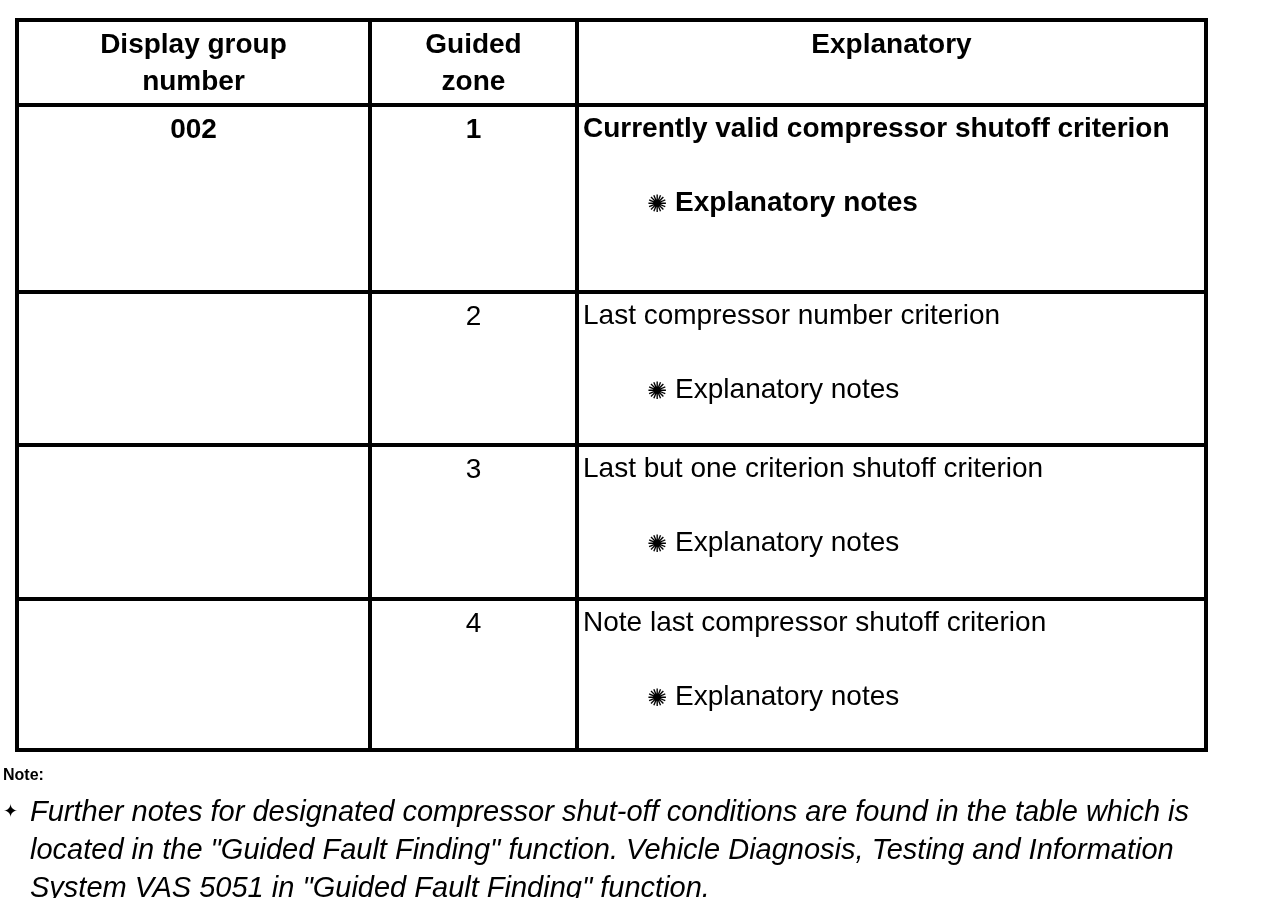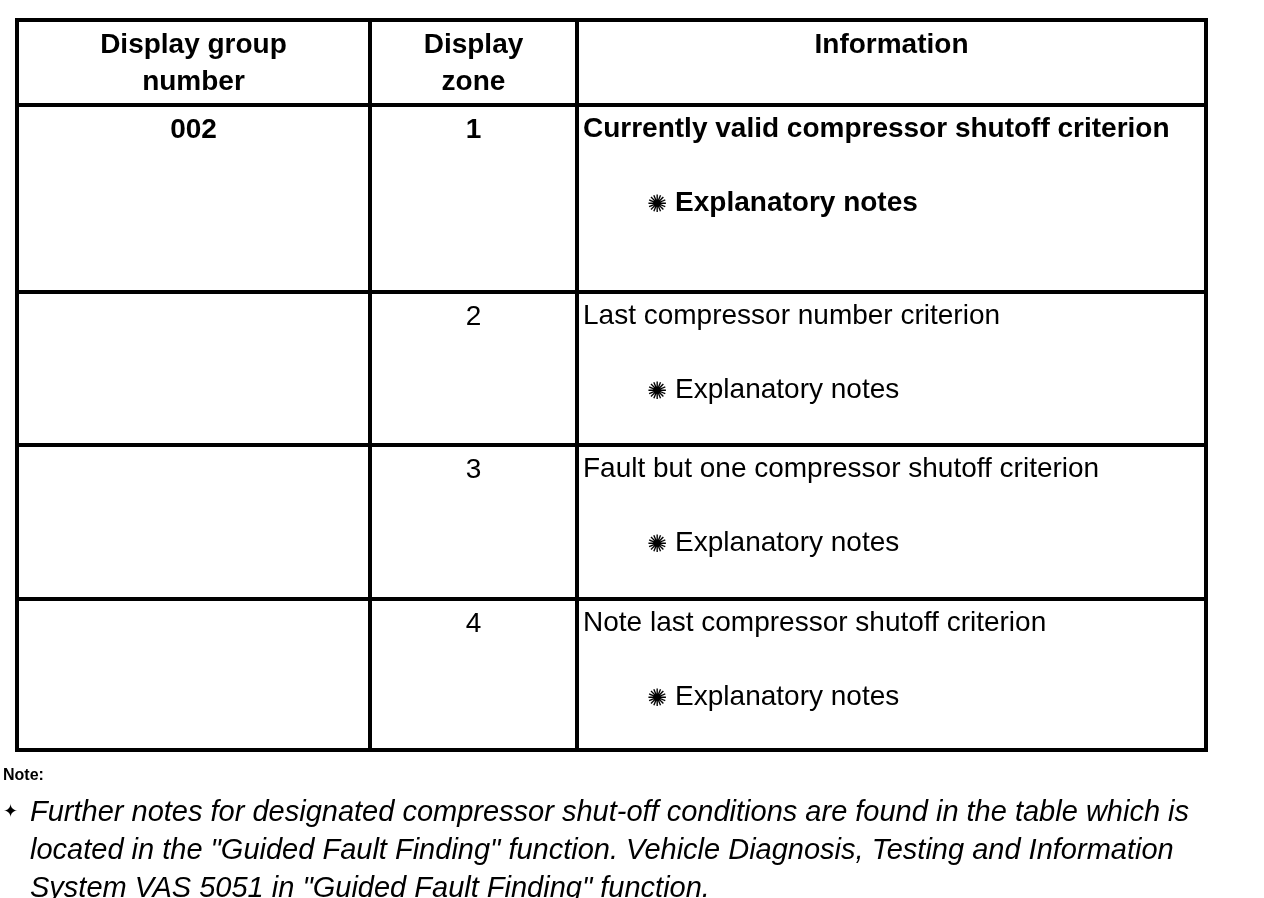--- a/index.html
+++ b/index.html
@@ -96,23 +96,23 @@
   <table class="dg-table">
     <colgroup>
       <col class="c1">
         <col class="c2">
         <col class="c3">
     </colgroup>
     <thead>
       <tr>
         <th>Display group
 number</th>
-        <th>Display
+        <th>Guided
 zone</th>
-        <th>Information</th>
+        <th>Explanatory</th>
       </tr>
     </thead>
     <tbody>
       <tr class="row-1">
         <td class="group-cell">002</td>
         <td class="zone-cell">1</td>
         <td class="desig-cell">
           <div>Currently valid compressor shutoff criterion</div>
           <div class="desig-spacer"></div>
           <div class="bullet-line"><span class="tbl-bullet">✺</span><span>Explanatory notes</span></div>
@@ -124,21 +124,21 @@
         <td class="desig-cell">
           <div>Last compressor number criterion</div>
           <div class="desig-spacer"></div>
           <div class="bullet-line"><span class="tbl-bullet">✺</span><span>Explanatory notes</span></div>
         </td>
       </tr>
       <tr class="row-3">
         <td class="group-cell"></td>
         <td class="zone-cell">3</td>
         <td class="desig-cell">
-          <div>Fault but one compressor shutoff criterion</div>
+          <div>Last but one criterion shutoff criterion</div>
           <div class="desig-spacer"></div>
           <div class="bullet-line"><span class="tbl-bullet">✺</span><span>Explanatory notes</span></div>
         </td>
       </tr>
       <tr class="row-4">
         <td class="group-cell"></td>
         <td class="zone-cell">4</td>
         <td class="desig-cell">
           <div>Note last compressor shutoff criterion</div>
           <div class="desig-spacer"></div>

